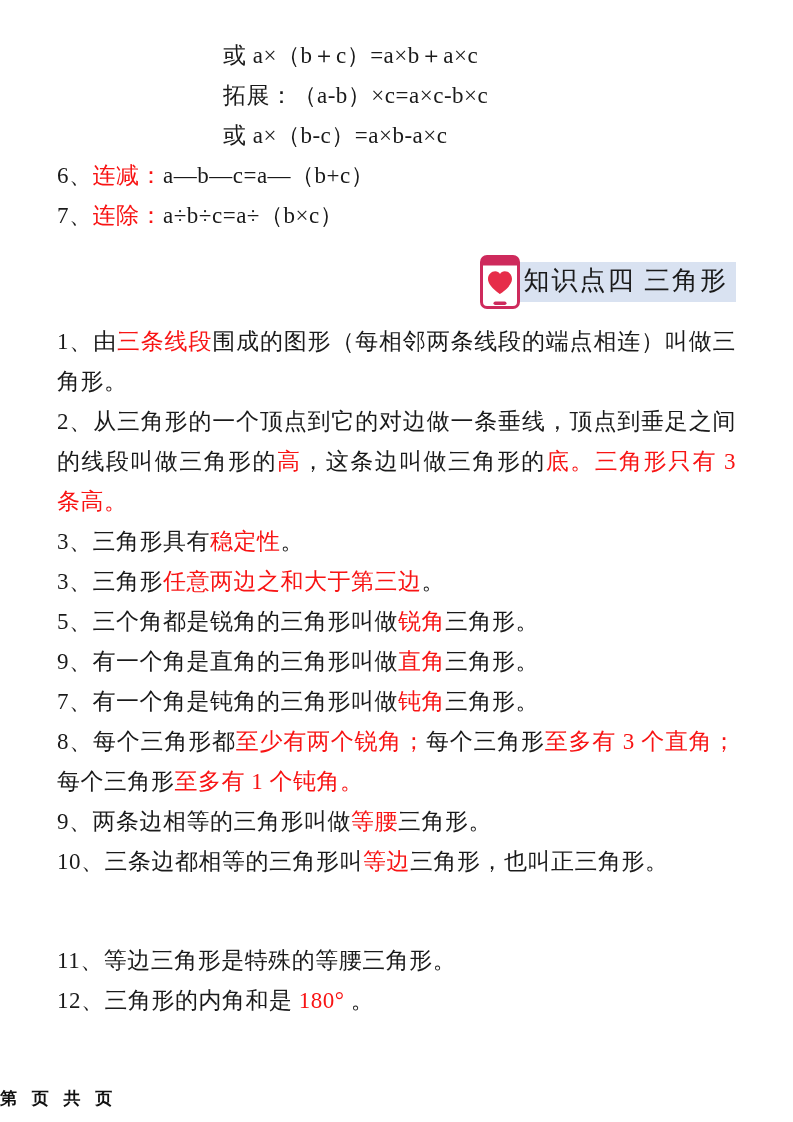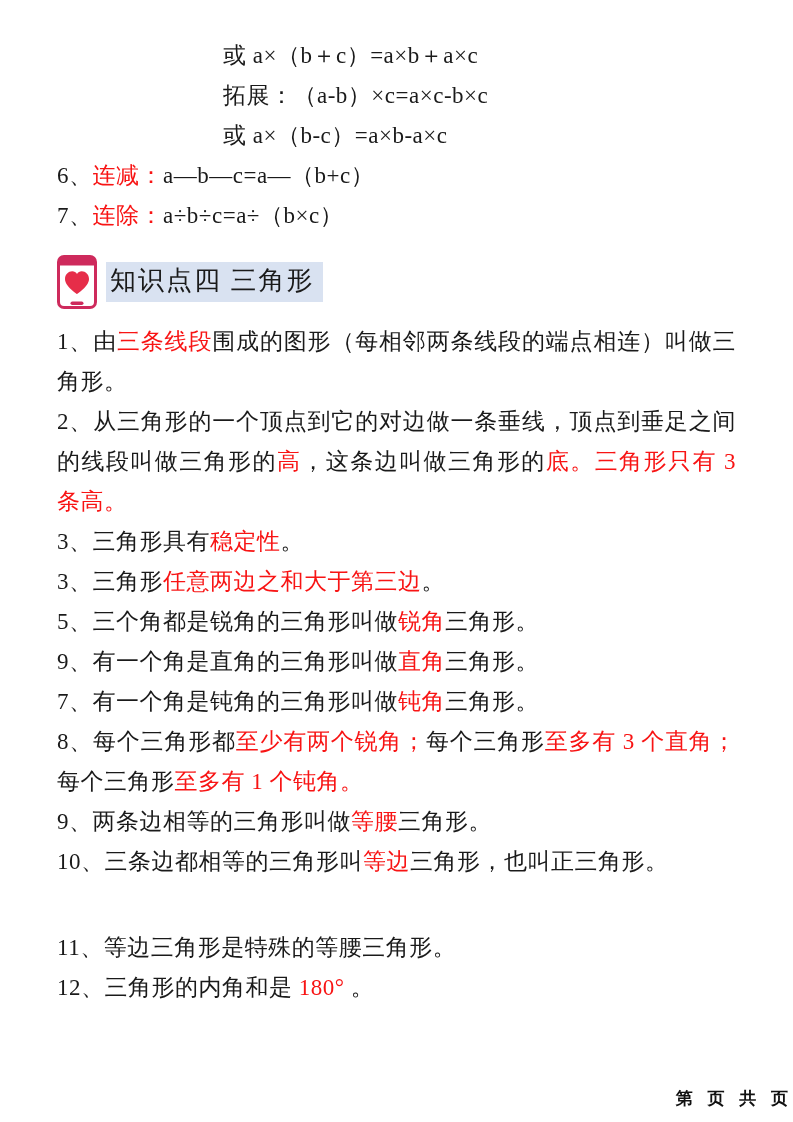--- a/index.html
+++ b/index.html
@@ -25,38 +25,38 @@
     font-size:23px;
     line-height:40px;
     text-align:justify;
     letter-spacing:0.5px;
   }
   .indent{padding-left:166px;}
   .red{color:var(--red);}
   .heading{
     display:flex;
     align-items:center;
-    gap:9px;
     margin-top:18px;
     margin-bottom:12px;
     height:56px;
+    justify-content:flex-end;
   }
   .heading .hl{
     background:var(--highlight);
     font-size:26px;
     line-height:38px;
     padding:0 8px 2px 4px;
     letter-spacing:2px;
   }
   .phone-icon{display:block;}
-  .gap-after{margin-bottom:46px;}
+  .gap-after{margin-bottom:59px;}
   .footer{
     position:absolute;
     left:0;right:0;bottom:12px;
-    text-align:right;
+    text-align:left;
     font-family:"Liberation Sans","DejaVu Sans",sans-serif;
     font-size:17px;
     font-weight:600;
     letter-spacing:5px;
     color:#111;
   }
 </style>
 </head>
 <body>
 

